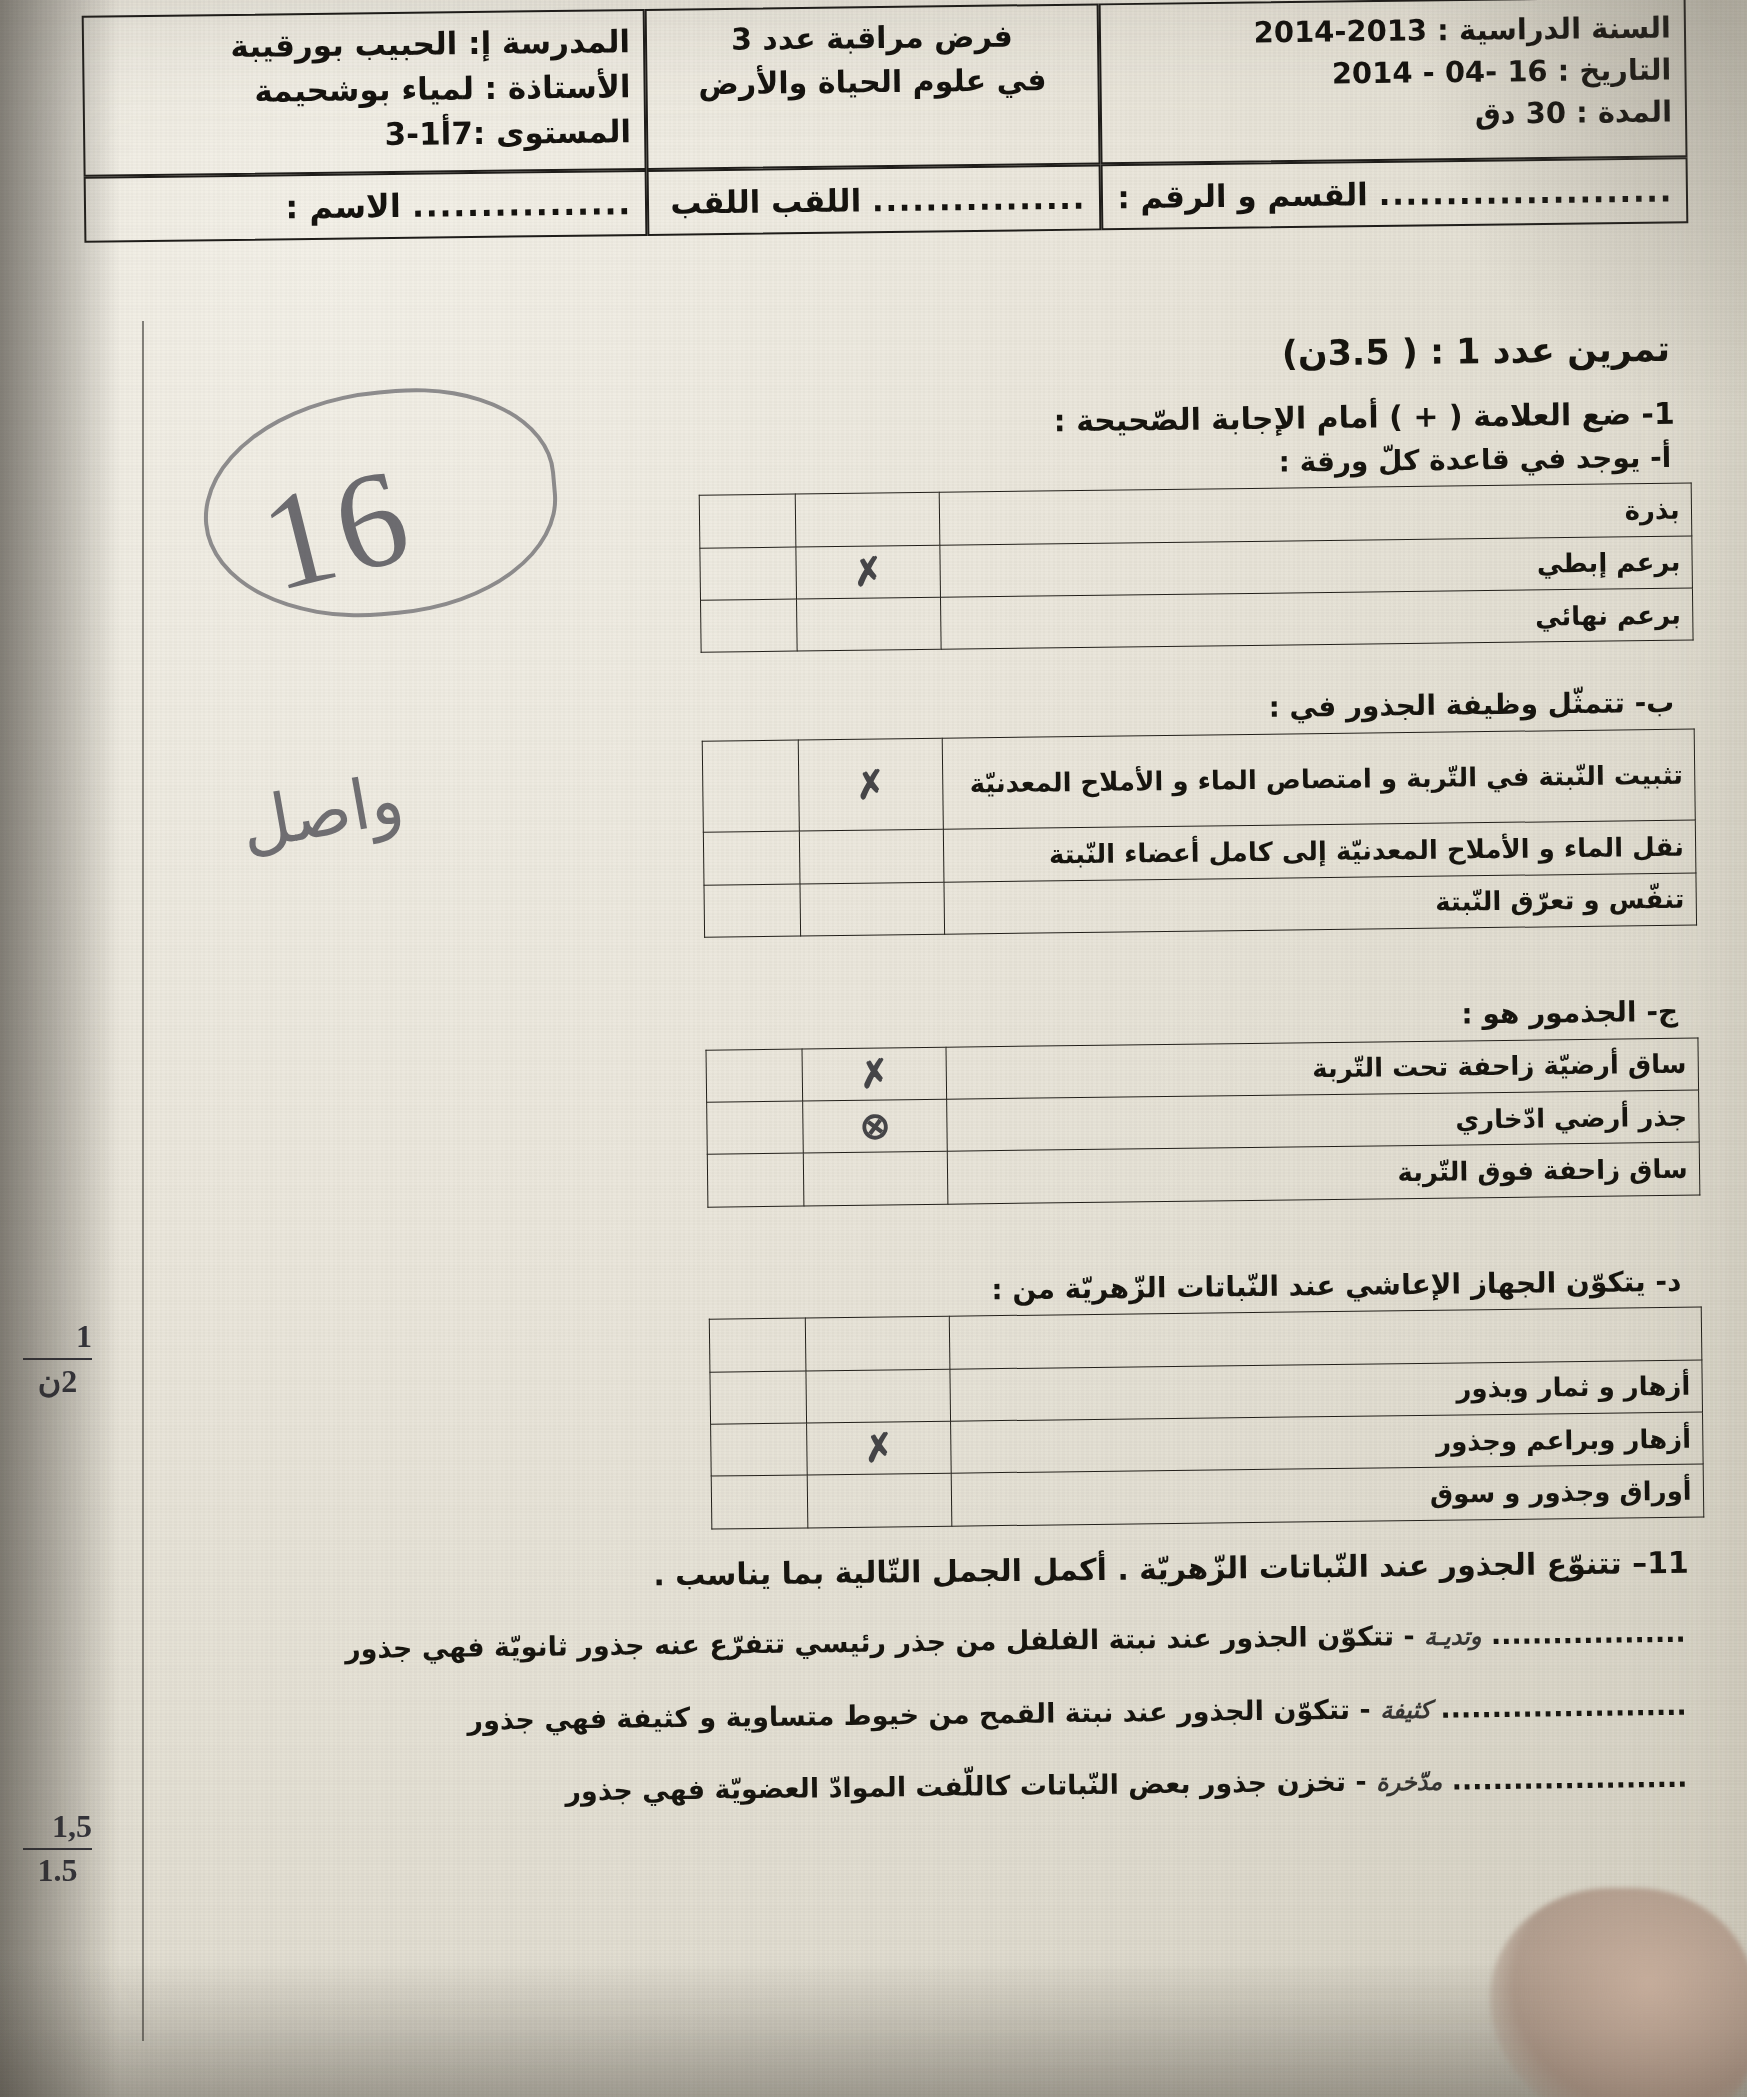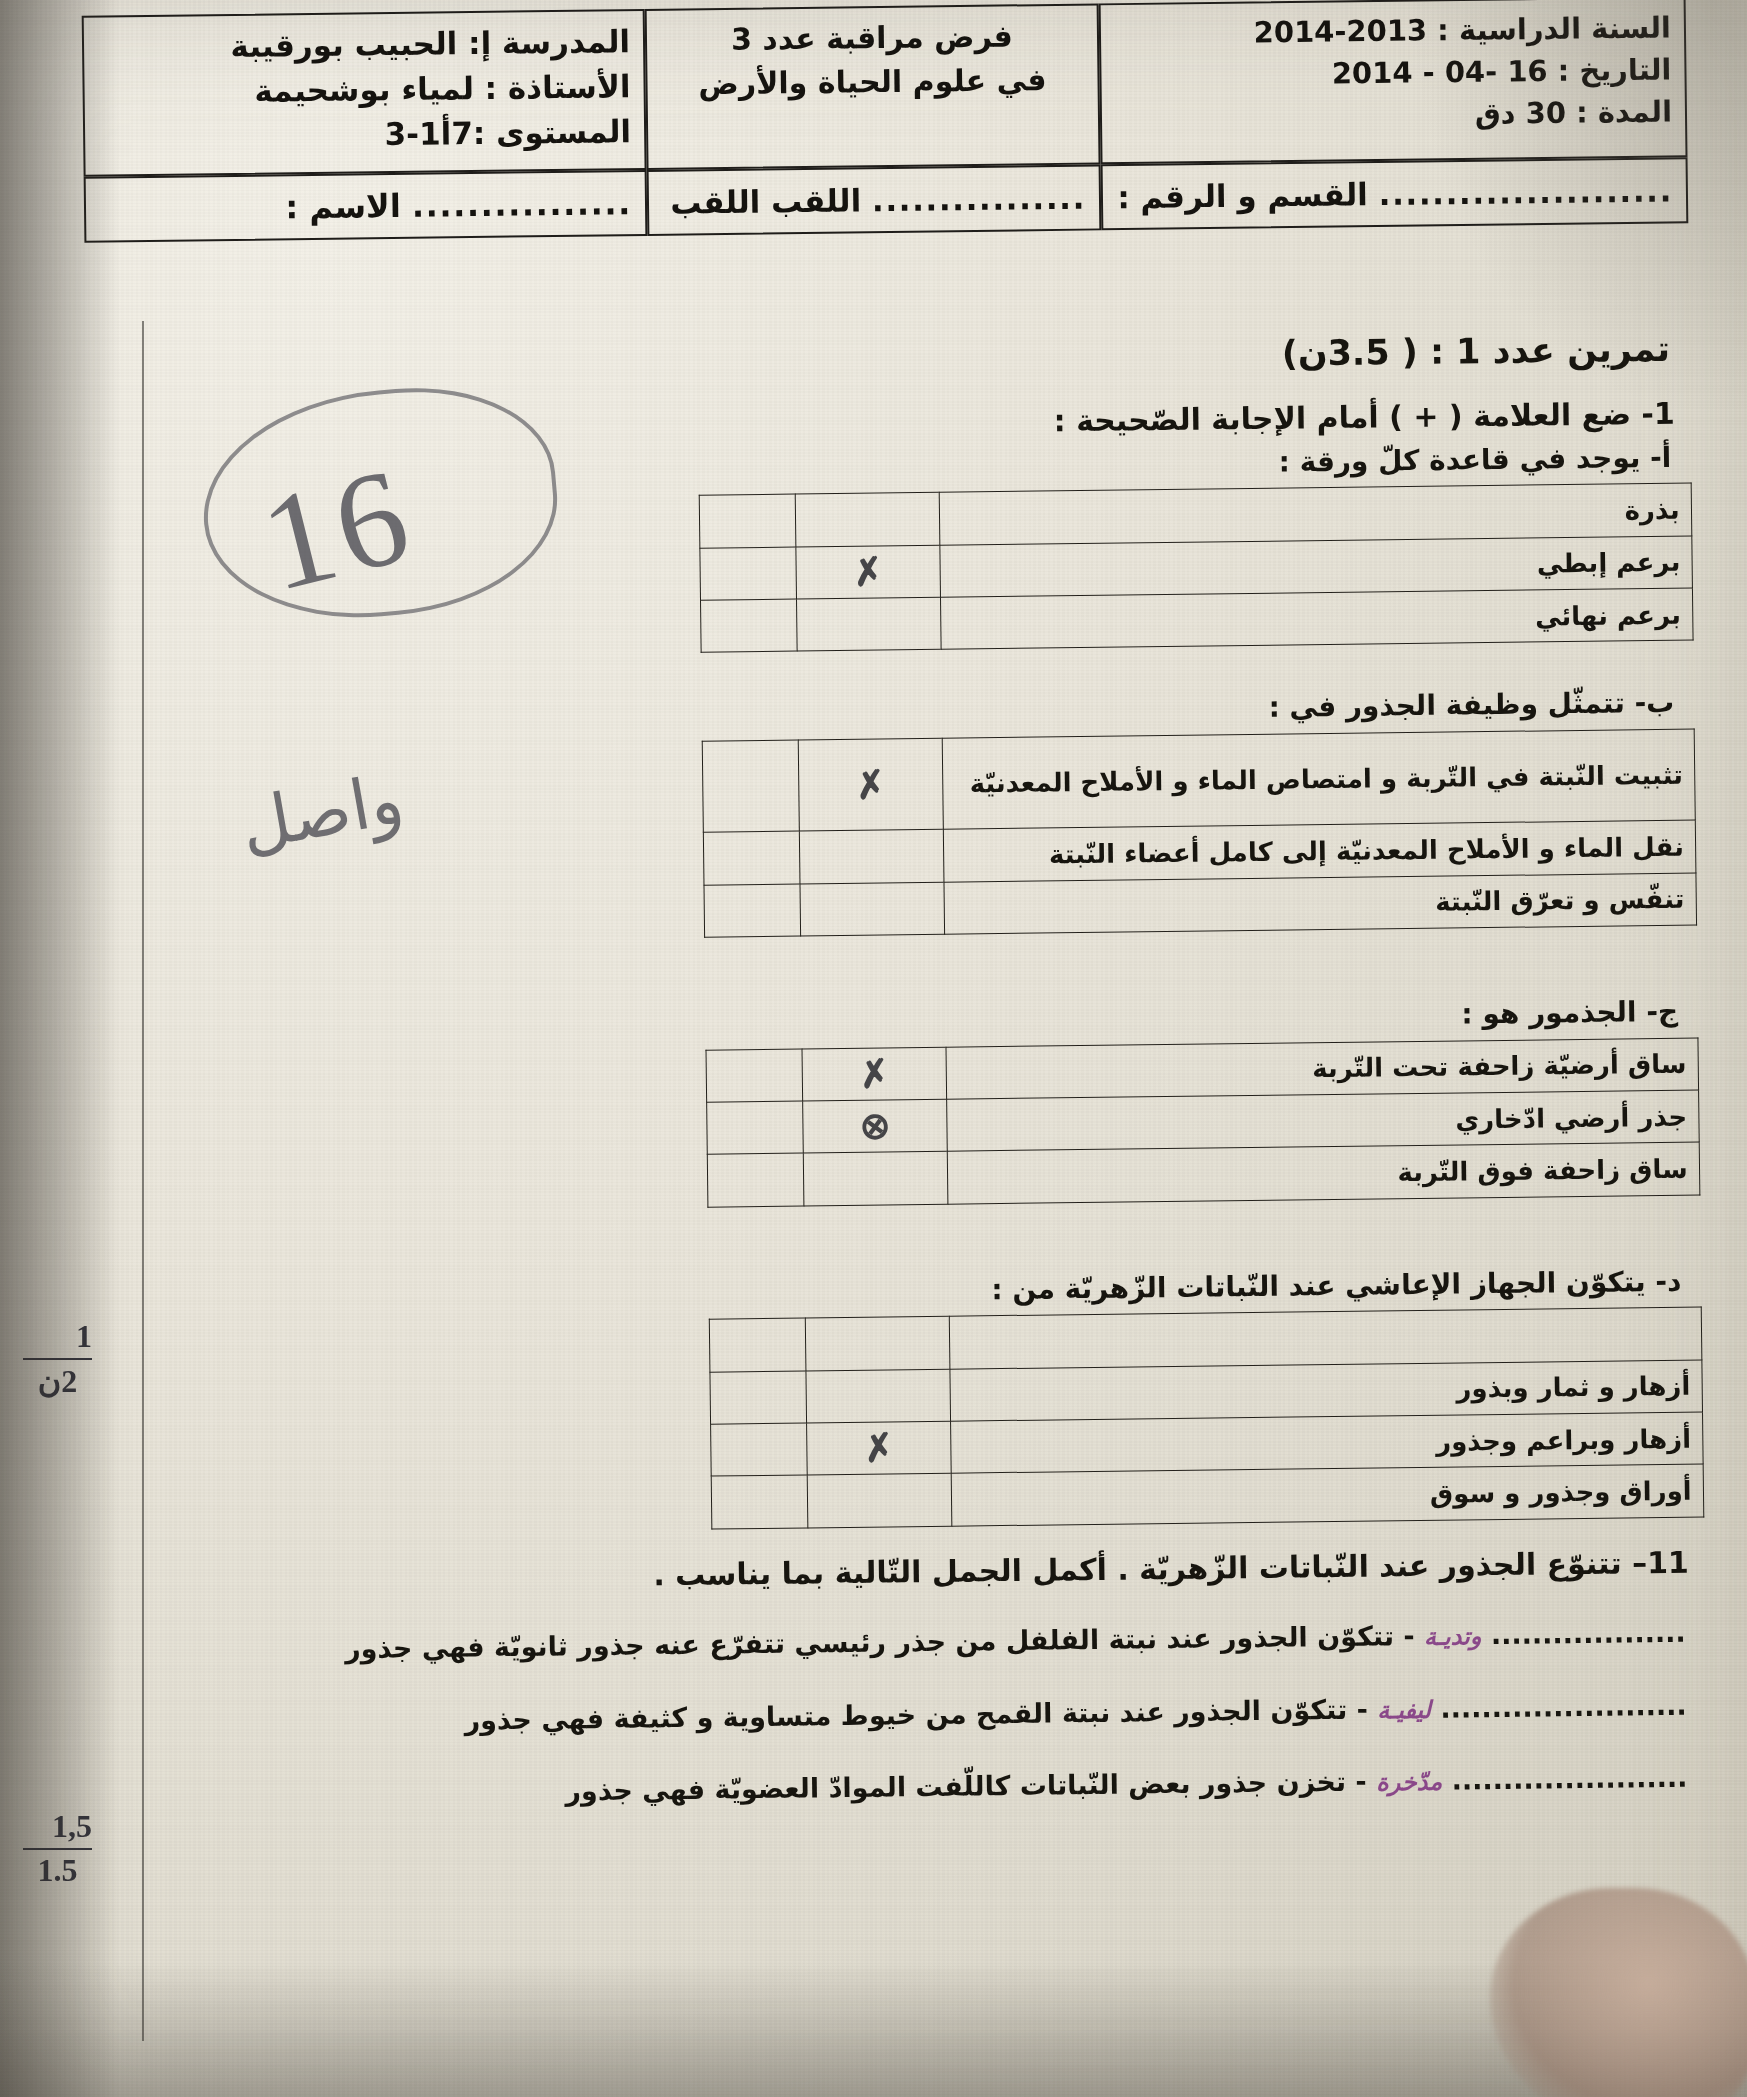--- a/index.html
+++ b/index.html
@@ -144,21 +144,21 @@
     font-size: 27px;
     font-weight: 700;
     margin: 0 20px 32px 0;
     text-align: right;
     line-height: 1.5;
   }
   .hand {
     font-family: "Liberation Serif", serif;
     font-style: italic;
     font-size: 24px;
-    color: #701a75;
+    color: #000000;
     opacity: .75;
   }
   .spacer-30 { height: 24px; }
   .spacer-60 { height: 48px; }
 
   
   .margin-col {
     position: absolute;
     left: 8px;
     top: 305px;
@@ -380,21 +380,21 @@
     <div class="spacer-30"></div>
 
     <div class="fill-line">
       <span class="dots">...................</span>
       <span class="hand">وتديـة</span>
       <span>- تتكوّن الجذور عند نبتة الفلفل من جذر رئيسي تتفرّع عنه جذور ثانويّة فهي جذور</span>
     </div>
 
     <div class="fill-line">
       <span class="dots">........................</span>
-      <span class="hand">ليفيـة</span>
+      <span class="hand">كثيفة</span>
       <span>- تتكوّن الجذور عند نبتة القمح من خيوط متساوية و كثيفة فهي جذور</span>
     </div>
 
     <div class="fill-line">
       <span class="dots">.......................</span>
       <span class="hand">مدّخرة</span>
       <span>- تخزن جذور بعض النّباتات كاللّفت الموادّ العضويّة فهي جذور</span>
     </div>
   </div>
 

